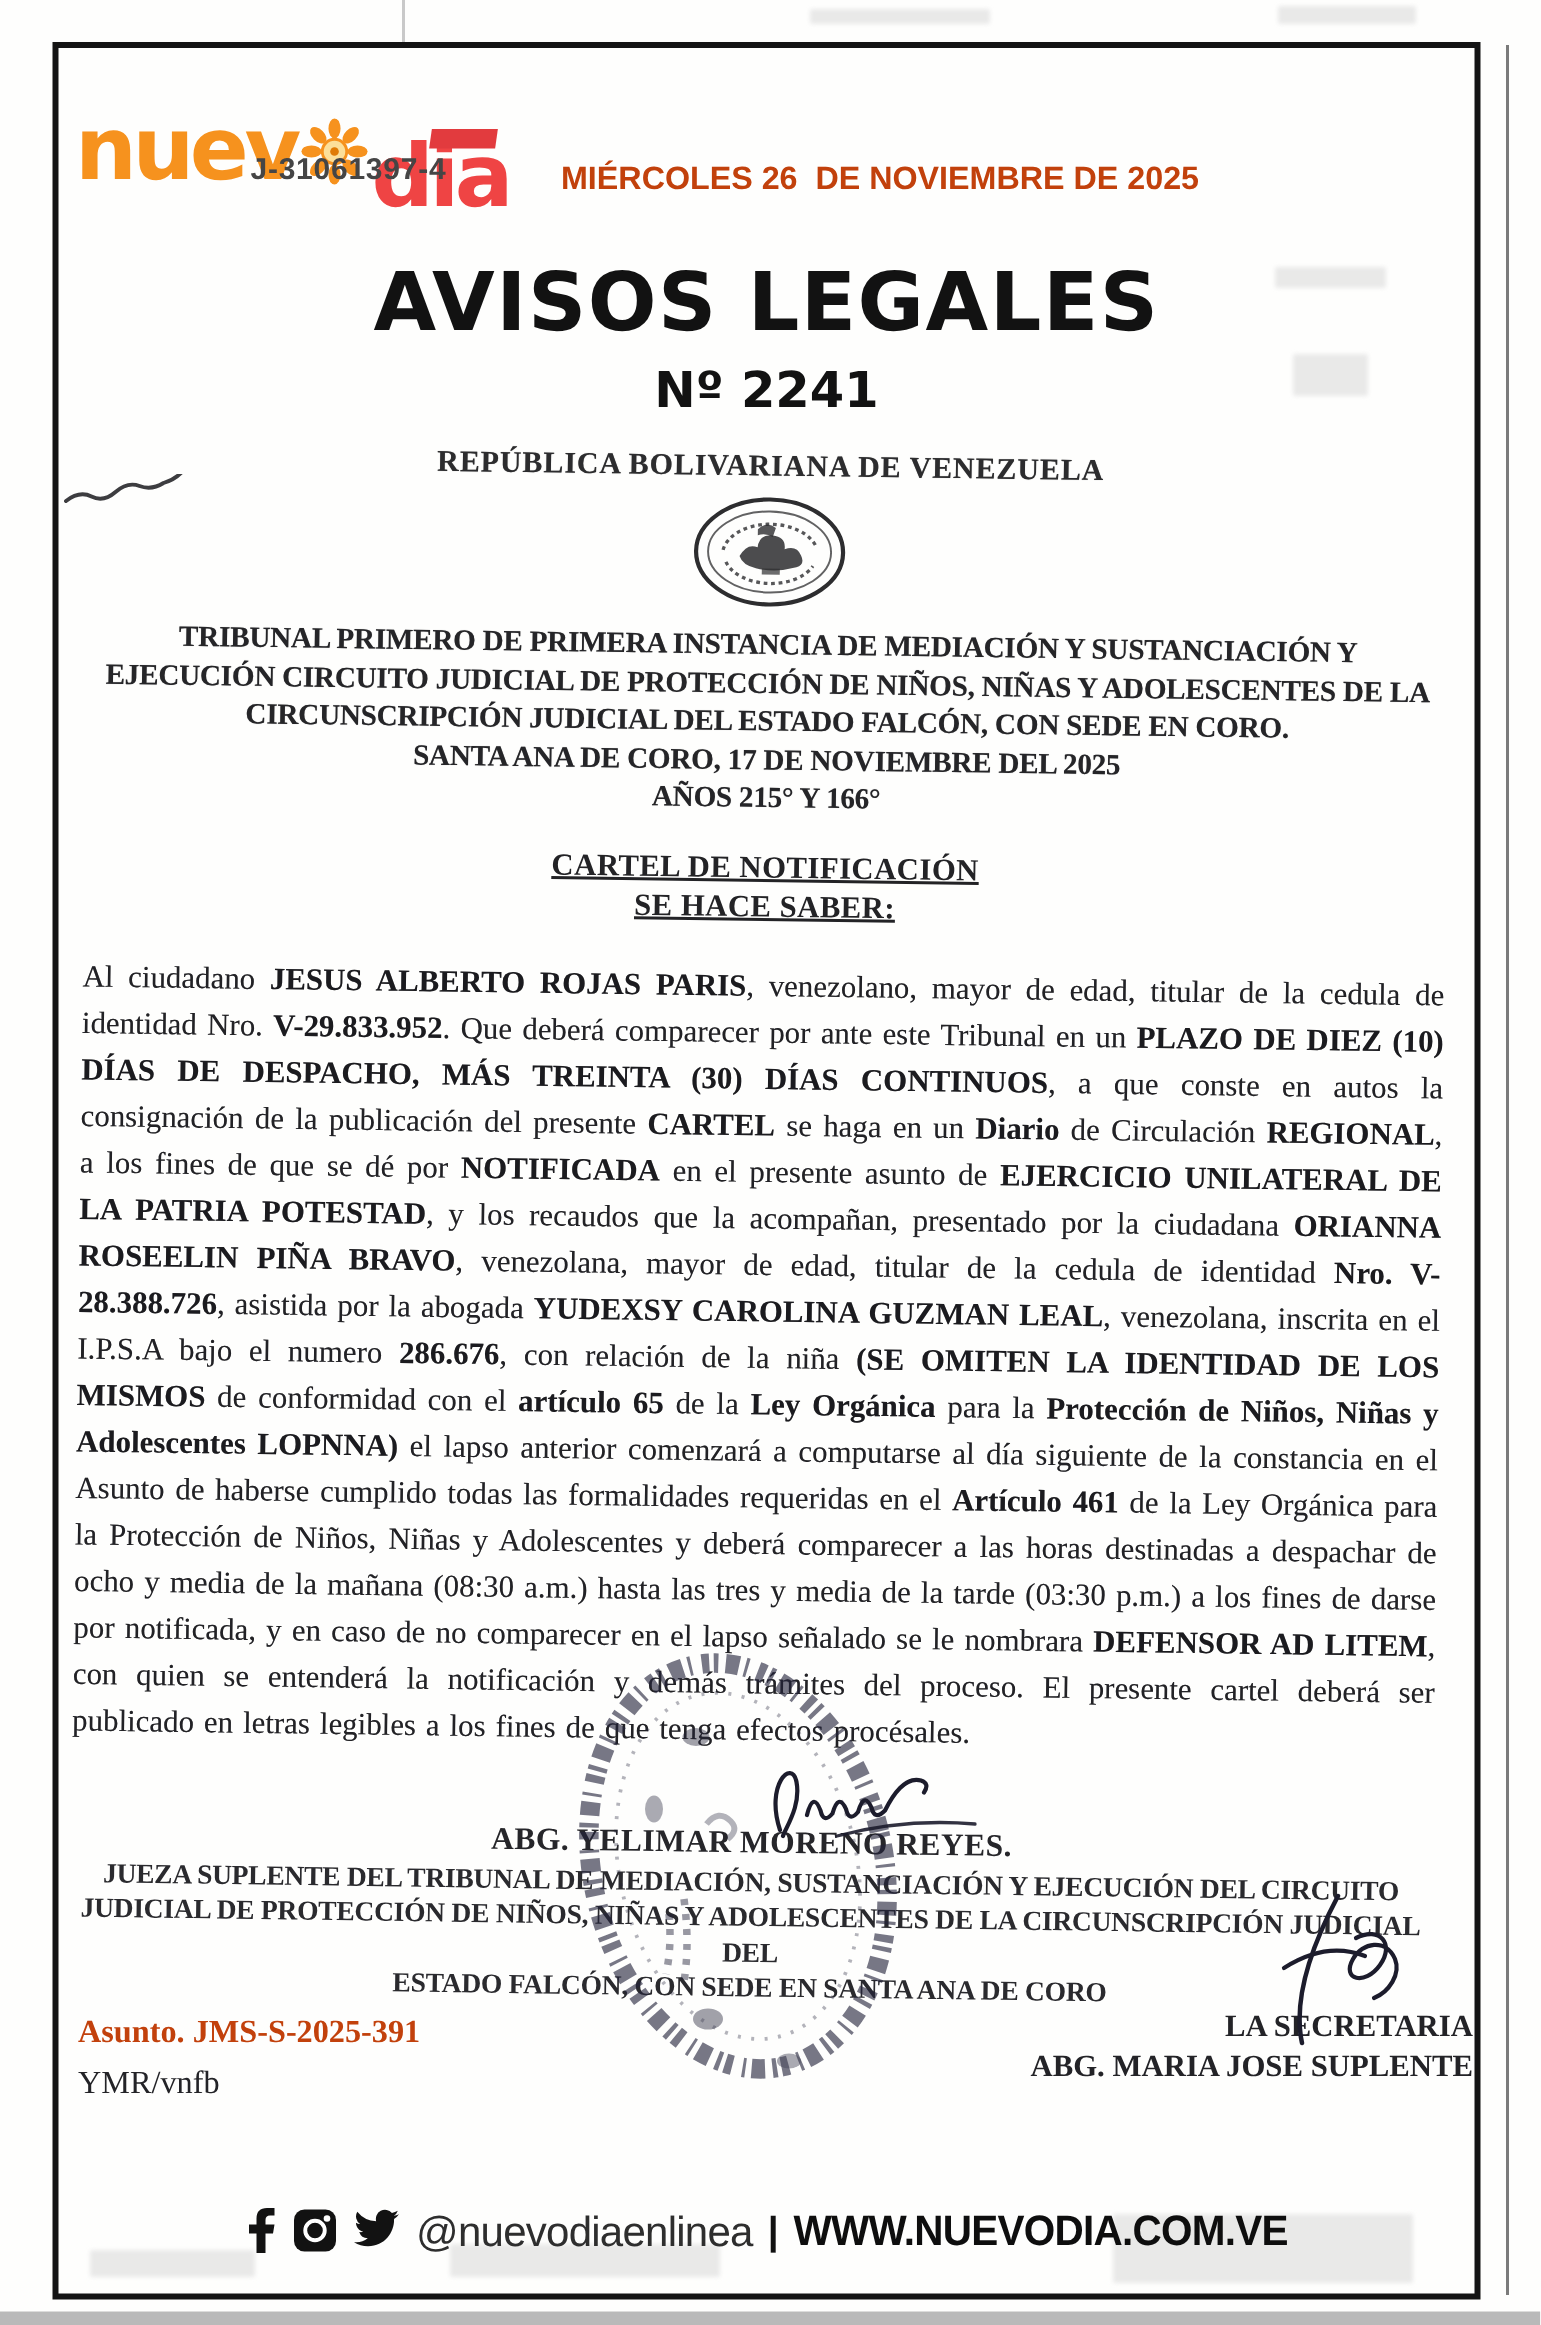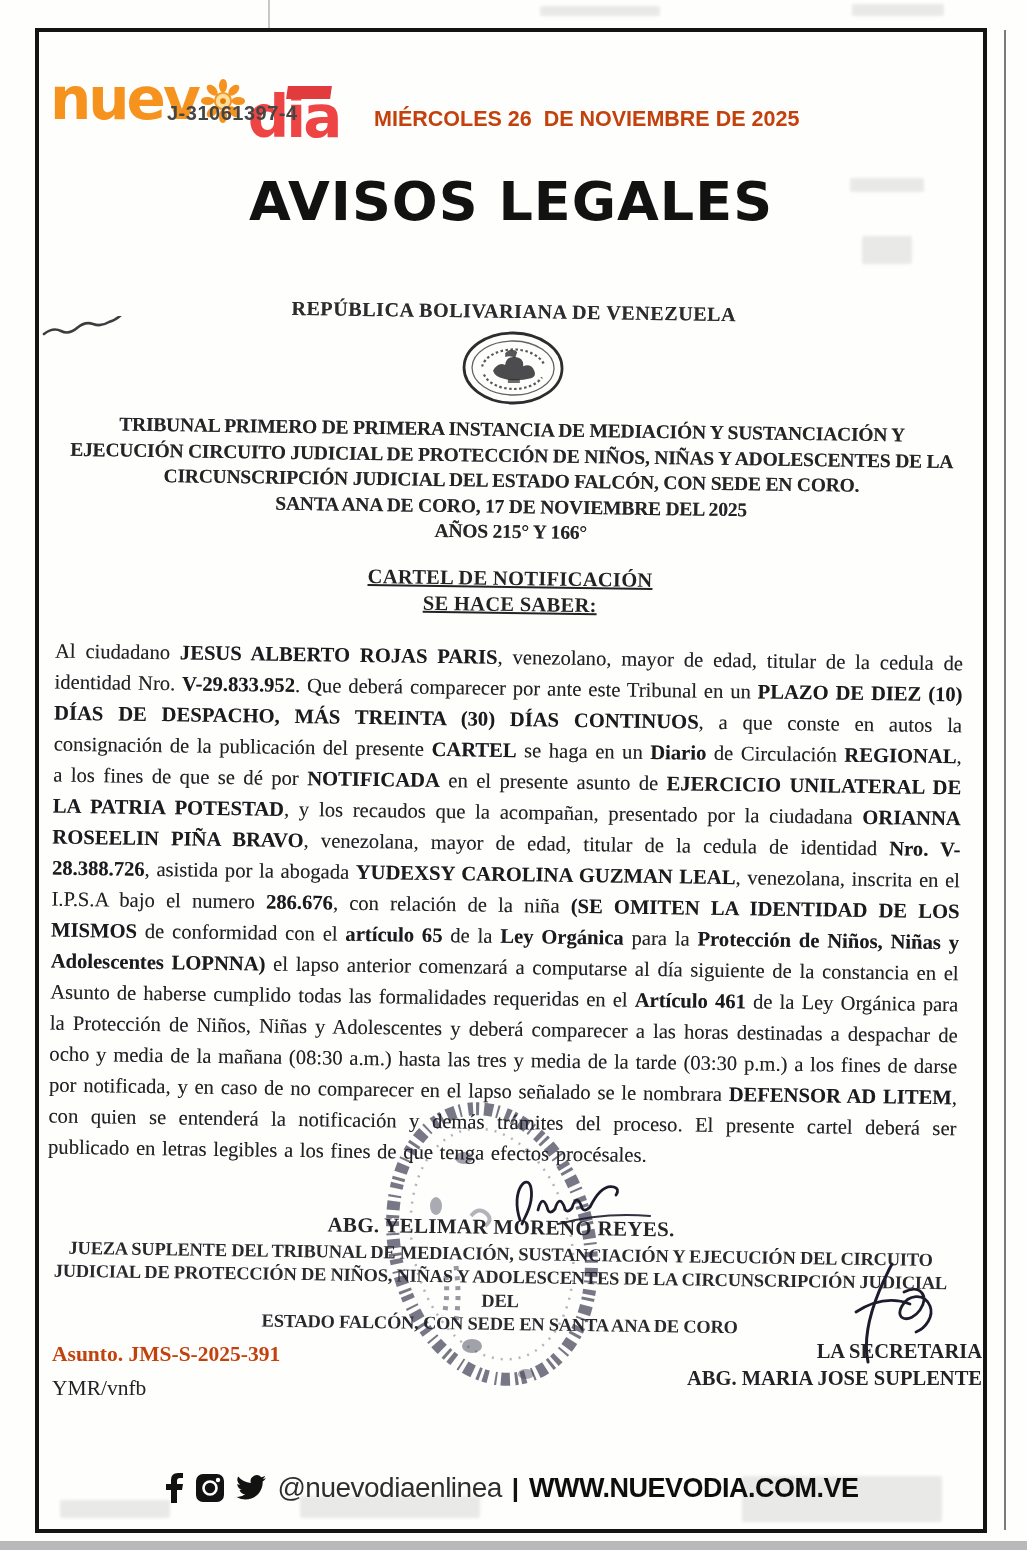--- a/index.html
+++ b/index.html
@@ -53,21 +53,21 @@
   .secretary .l1{font-weight:bold; font-size:20.5px; color:#232327;}
   .secretary .l2{font-weight:bold; font-size:20.5px; color:#232327; margin-top:4px;}
 
   
   .stamp{position:absolute; left:376px; top:1096px; z-index:5; opacity:.85;}
   .judge-sig{position:absolute; left:498px; top:1168px; z-index:6;}
   .sec-sig{position:absolute; left:828px; top:1258px; z-index:6;}
   .squiggle{position:absolute; left:40px; top:316px; z-index:3;}
 
   
-  .footer{position:absolute; left:36px; width:950px; top:1472px; display:flex; align-items:center; justify-content:center; gap:10px; z-index:3;}
+  .footer{position:absolute; left:36px; width:950px; top:1472px; display:flex; justify-content:center; gap:10px; z-index:3;}
   .footer .handle{font-family:"Liberation Sans", sans-serif; font-size:28px; color:#2e2e2e; letter-spacing:-.5px;}
   .footer .sep{font-family:"Liberation Sans", sans-serif; font-weight:bold; font-size:26px; color:#111;}
   .footer .site{font-family:"Liberation Sans", sans-serif; font-weight:bold; font-size:27px; color:#0e0e0e; letter-spacing:-.5px; transform:scaleY(1.05);}
   .icon{display:inline-flex;}
 
   
   .ghost{position:absolute; background:#d8d8d8; filter:blur(1.5px); opacity:.55; border-radius:2px; z-index:1;}
 </style>
 </head>
 <body>
@@ -111,20 +111,21 @@
       </svg>
     </span>
     <span class="t dia"><span>dia</span>
       <span class="red-bar"></span>
     </span>
   </div>
   <div class="reg-number">J-31061397-4</div>
   <div class="issue-date">MIÉRCOLES 26  DE NOVIEMBRE DE 2025</div>
 
   <div class="main-title">AVISOS LEGALES</div>
+  <div class="main-number">Nº 2241</div>
 
   <div class="scan">
     <div class="republic">REPÚBLICA BOLIVARIANA DE VENEZUELA</div>
 
     <div class="seal-wrap">
       <svg width="106" height="78" viewBox="0 0 106 78">
         <ellipse cx="53" cy="39" rx="49" ry="35" fill="none" stroke="#2d2d2f" stroke-width="2.8"></ellipse>
         <ellipse cx="53" cy="39" rx="41" ry="27" fill="none" stroke="#2d2d2f" stroke-width="1.3" opacity=".75"></ellipse>
         <path d="M22,38 a32,21 0 0 1 62,-3" fill="none" stroke="#2d2d2f" stroke-width="2.2" stroke-dasharray="2.5 2.5" opacity=".8"></path>
         <path d="M24,46 a31,20 0 0 0 58,2" fill="none" stroke="#2d2d2f" stroke-width="2.2" stroke-dasharray="2.5 2.5" opacity=".8"></path>

